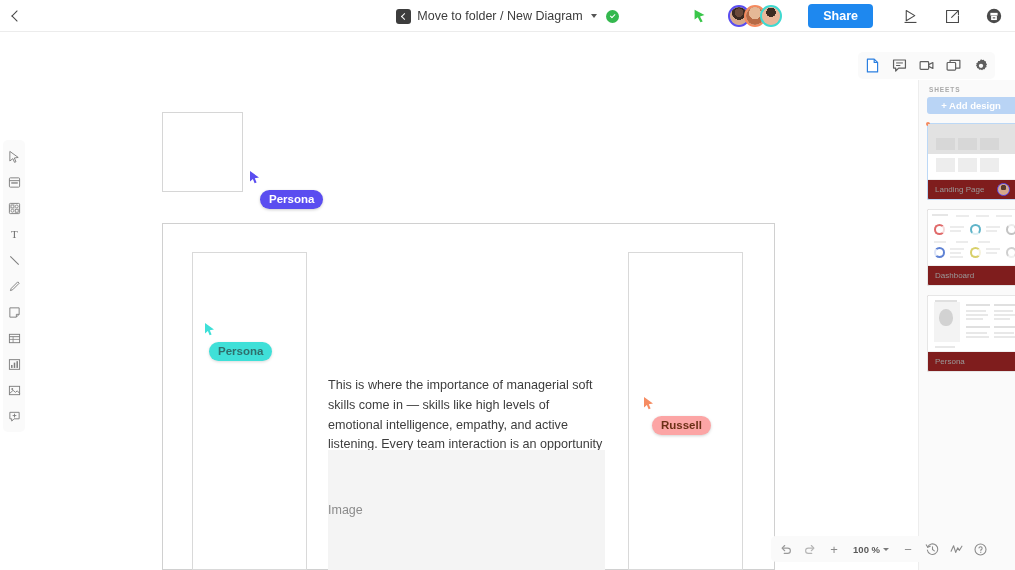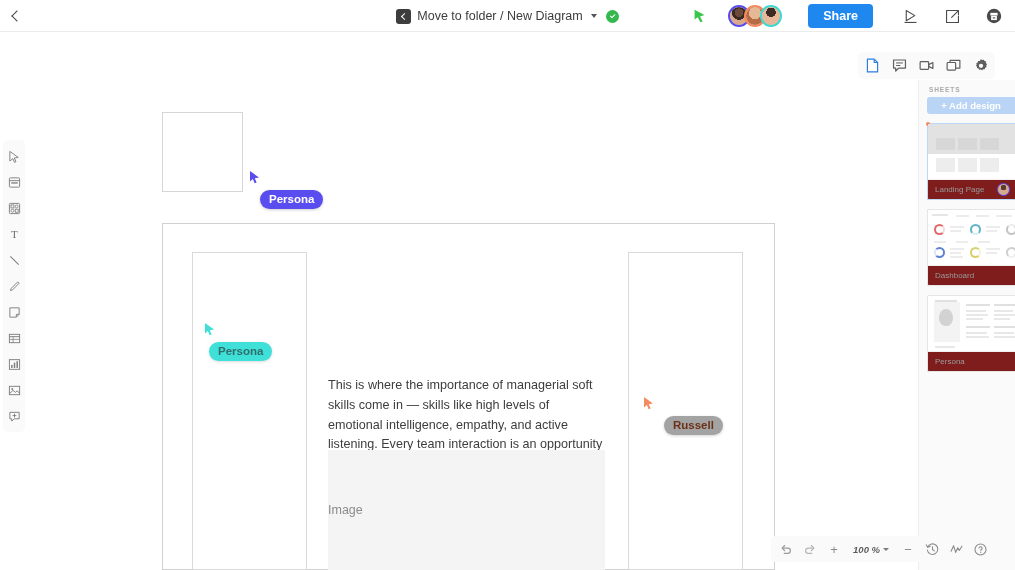--- a/index.html
+++ b/index.html
@@ -141,21 +141,21 @@
   .cursor .pill {
     position: absolute; border-radius: 11px; padding: 2px 9px 3px;
     font-size: 11.5px; font-weight: bold; color: #ffffff;
     white-space: nowrap; line-height: 14px;
   }
   .cur-katrina { left: 249px; top: 138px; }
   .cur-katrina .pill { left: 11px; top: 20px; background: #5a4df0; box-shadow: 0 1px 3px rgba(0,0,0,.2); }
   .cur-melissa { left: 204px; top: 290px; }
   .cur-melissa .pill { left: 5px; top: 20px; background: #3fe0d8; color: #2f6f6c; box-shadow: 0 1px 3px rgba(0,0,0,.15); }
   .cur-russell { left: 643px; top: 364px; }
-  .cur-russell .pill { left: 9px; top: 20px; background: #a3a3a3; color: #6b3016; box-shadow: 0 1px 3px rgba(0,0,0,.18); margin-left: 12px; }
+  .cur-russell .pill { left: 9px; top: 20px; background: #fca5a5; color: #6b3016; box-shadow: 0 1px 3px rgba(0,0,0,.18); }
 
   
   .right-icons {
     position: absolute; right: 20px; top: 52px;
     display: flex; align-items: center; gap: 4px;
     background: #fafafa; border-radius: 5px; padding: 2px 3px;
     z-index: 50;
   }
   .ricon {
     width: 23px; height: 23px; display: flex; align-items: center; justify-content: center;
@@ -217,21 +217,21 @@
     display: flex; align-items: center; gap: 2px;
     background: #fafafa; border-radius: 5px; padding: 2px 4px;
     z-index: 55;
   }
   .zb {
     height: 22px; min-width: 22px; display: flex; align-items: center; justify-content: center;
     cursor: pointer; color: #8a8a8a; font-size: 13px; border-radius: 3px;
   }
   .zoom-val {
     display: flex; align-items: center; gap: 3px; font-size: 9.5px; font-weight: bold;
-    color: #5a5a5a; padding: 0 6px; cursor: pointer; font-style: italic;
+    color: #5a5a5a; padding: 0 6px; cursor: pointer;
   }
   .zoom-val .c { width: 0; height: 0; border-left: 3px solid transparent; border-right: 3px solid transparent;
     border-top: 3.5px solid #7a7a7a; }
 </style>
 </head>
 <body>
 
 <div id="app">
 
   <div class="topbar">

